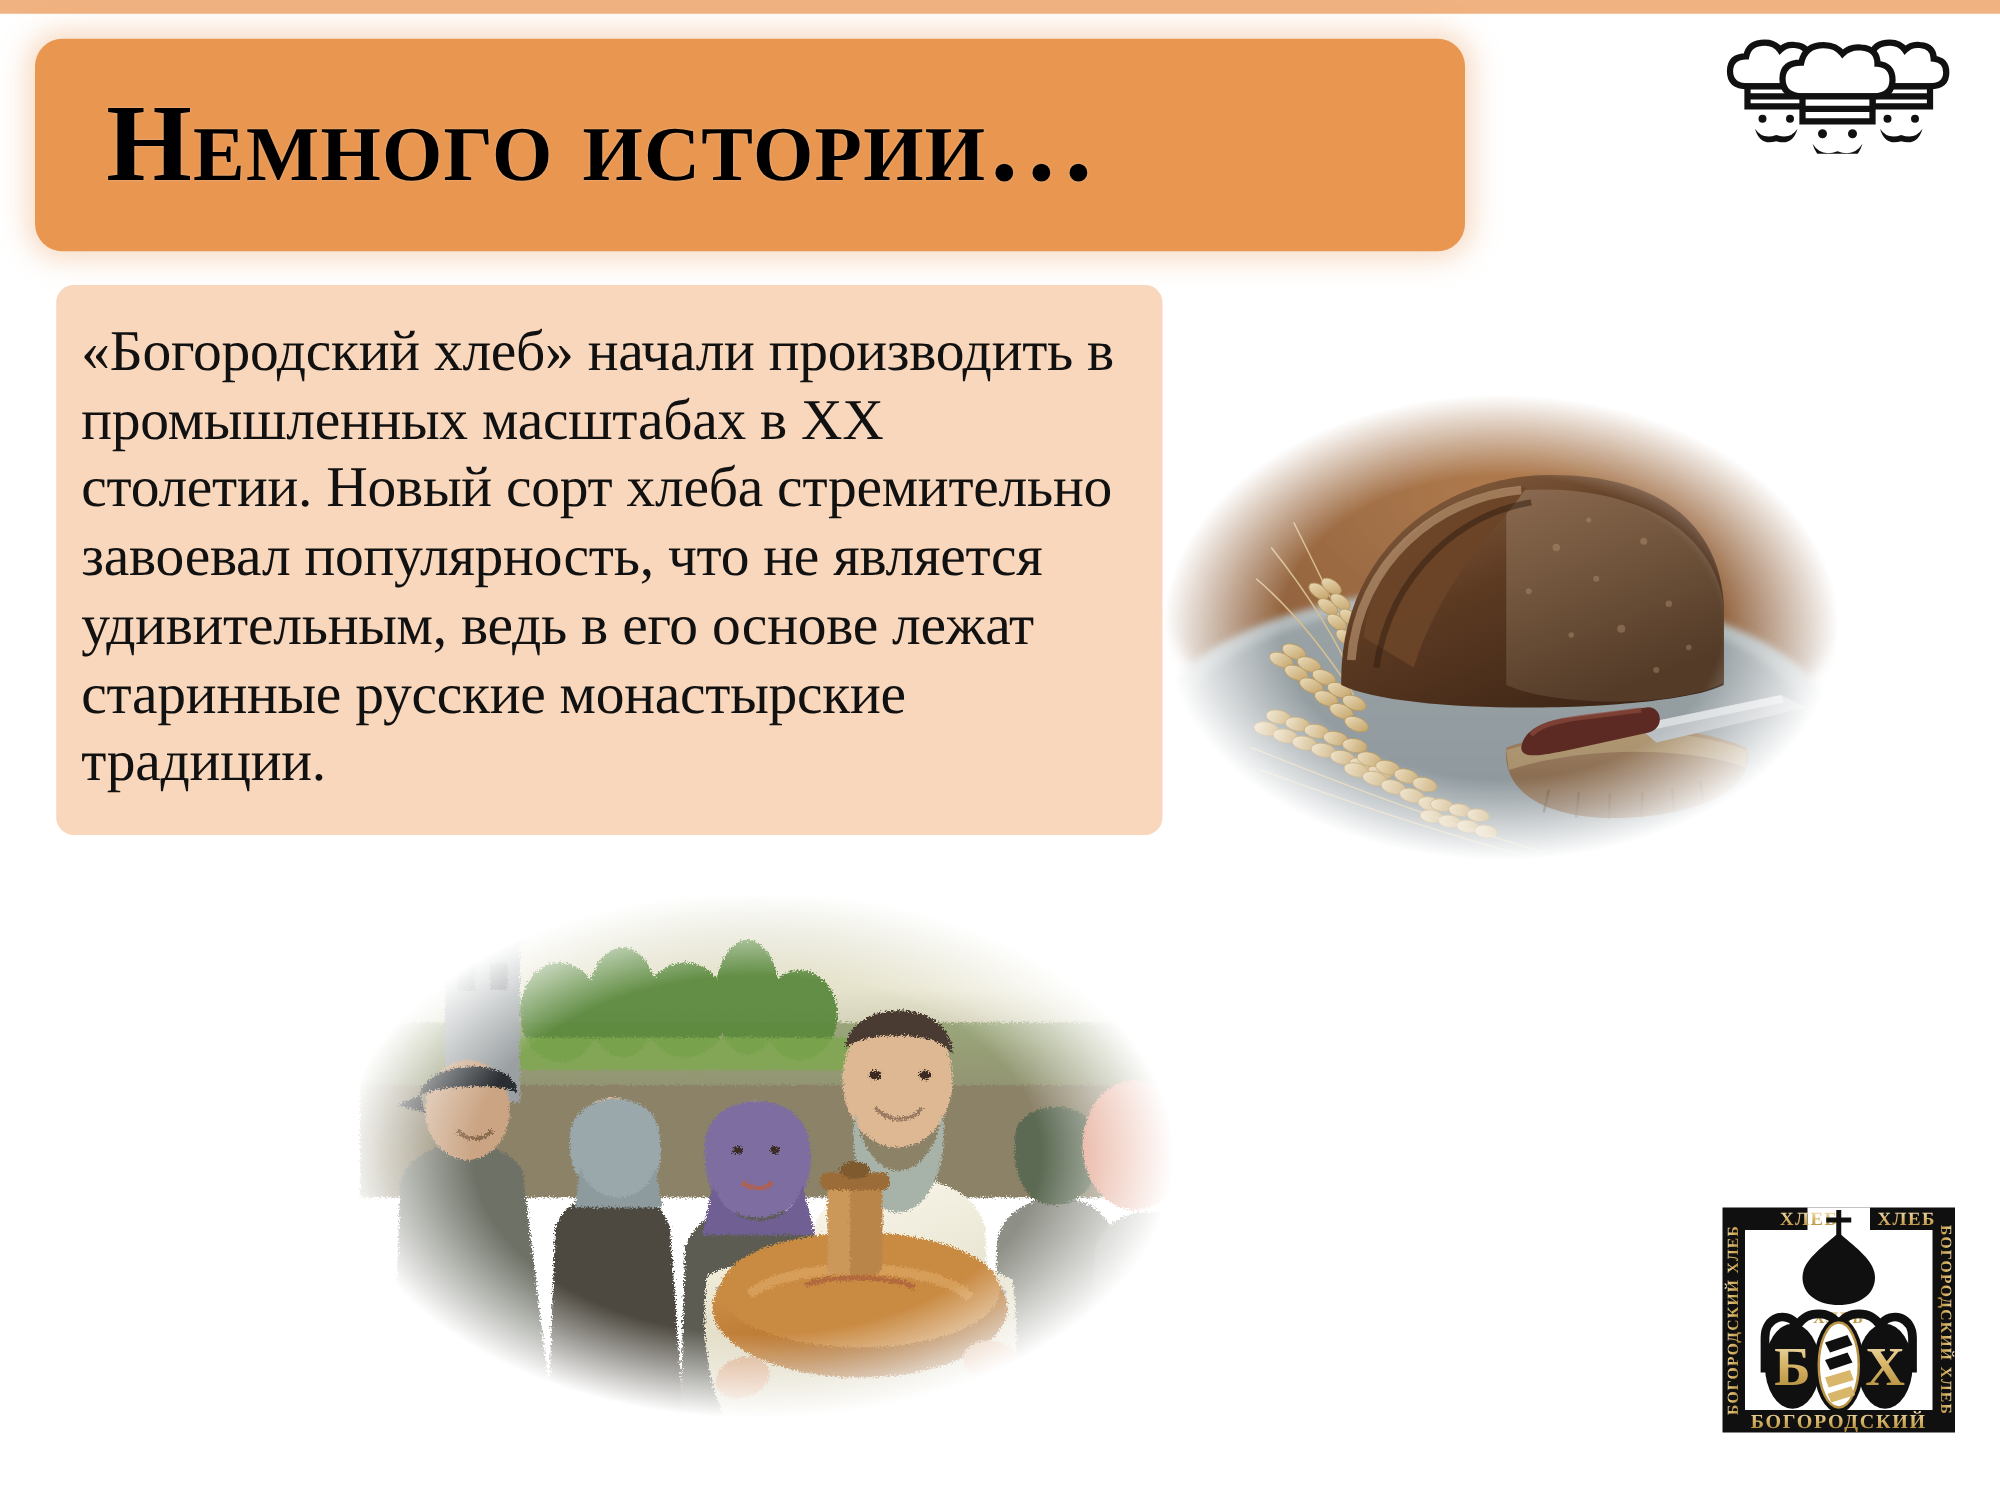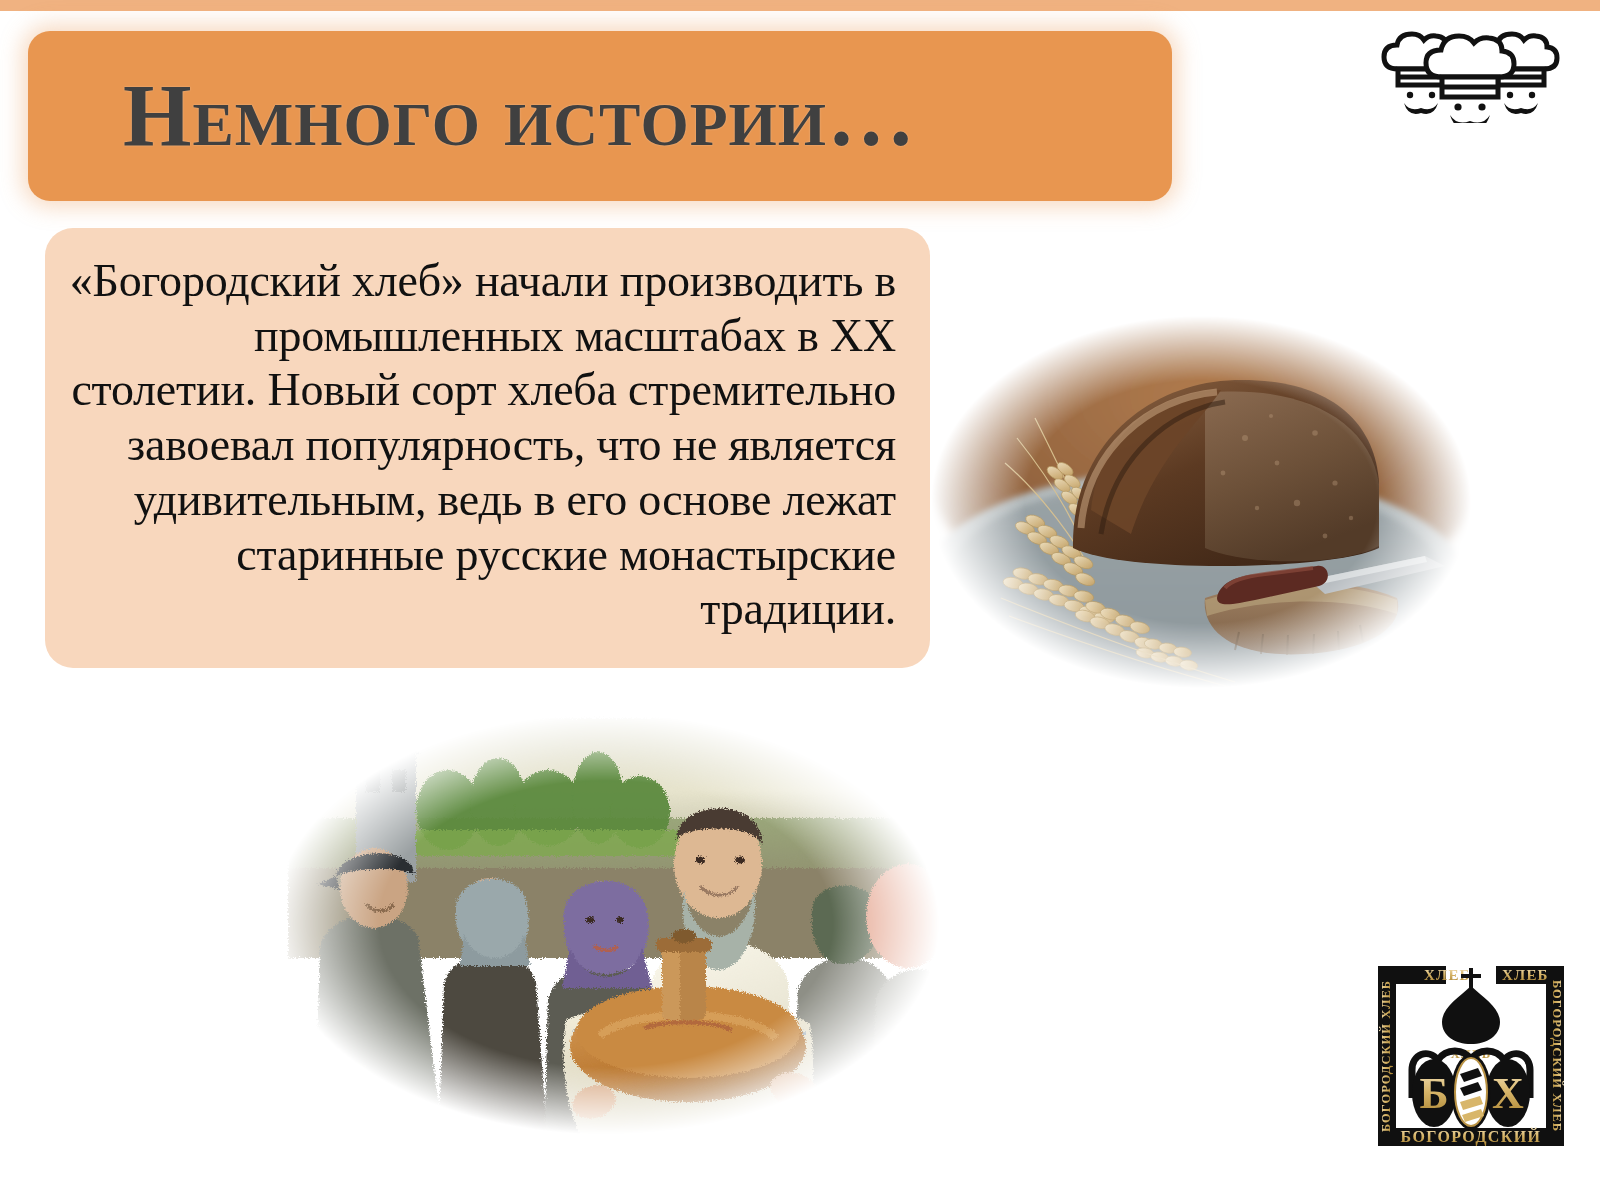--- a/index.html
+++ b/index.html
@@ -35,28 +35,28 @@
     top: 31px;
     width: 1144px;
     height: 170px;
     background: #e89650;
     border-radius: 22px;
     box-shadow: 0 0 22px 6px rgba(232,150,80,0.35);
     display: flex;
     align-items: center;
   }
   .title-text {
-    color: #404040;
+    color: #000000;
     font-family: "Liberation Serif", "DejaVu Serif", serif;
     font-weight: 700;
     font-size: 88px;
     line-height: 1;
     font-variant: small-caps;
     letter-spacing: 1px;
-    margin-left: 95px;
+    margin-left: 57px;
     white-space: nowrap;
     text-shadow: 0 0 2px rgba(255,255,255,0.35);
   }
 
   
   .chef-hats {
     position: absolute;
     left: 1376px;
     top: 25px;
     width: 190px;
@@ -64,24 +64,23 @@
   }
 
   
   .text-card {
     position: absolute;
     left: 45px;
     top: 228px;
     width: 885px;
     height: 440px;
     background: #f8d7bd;
-    border-radius: 28px;
+    border-radius: 14px;
     box-sizing: border-box;
     padding: 26px 34px 20px 20px;
-    text-align: right;
   }
   .text-card p {
     margin: 0;
     color: #111111;
     font-family: "Liberation Serif", "DejaVu Serif", serif;
     font-size: 46px;
     line-height: 1.19;
     letter-spacing: -0.2px;
   }
 

